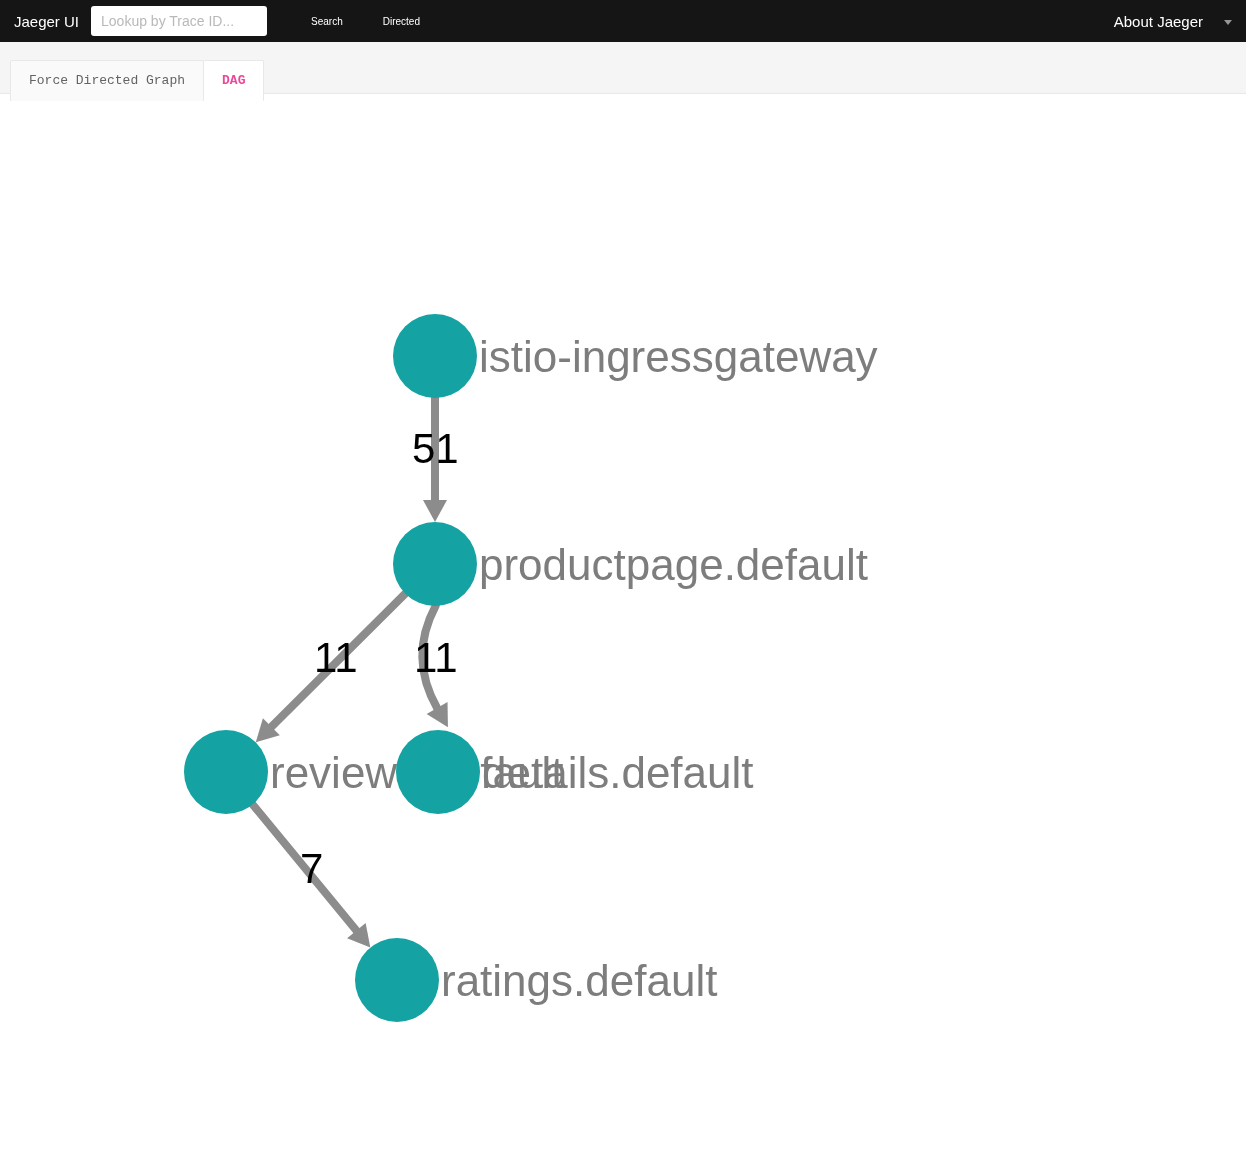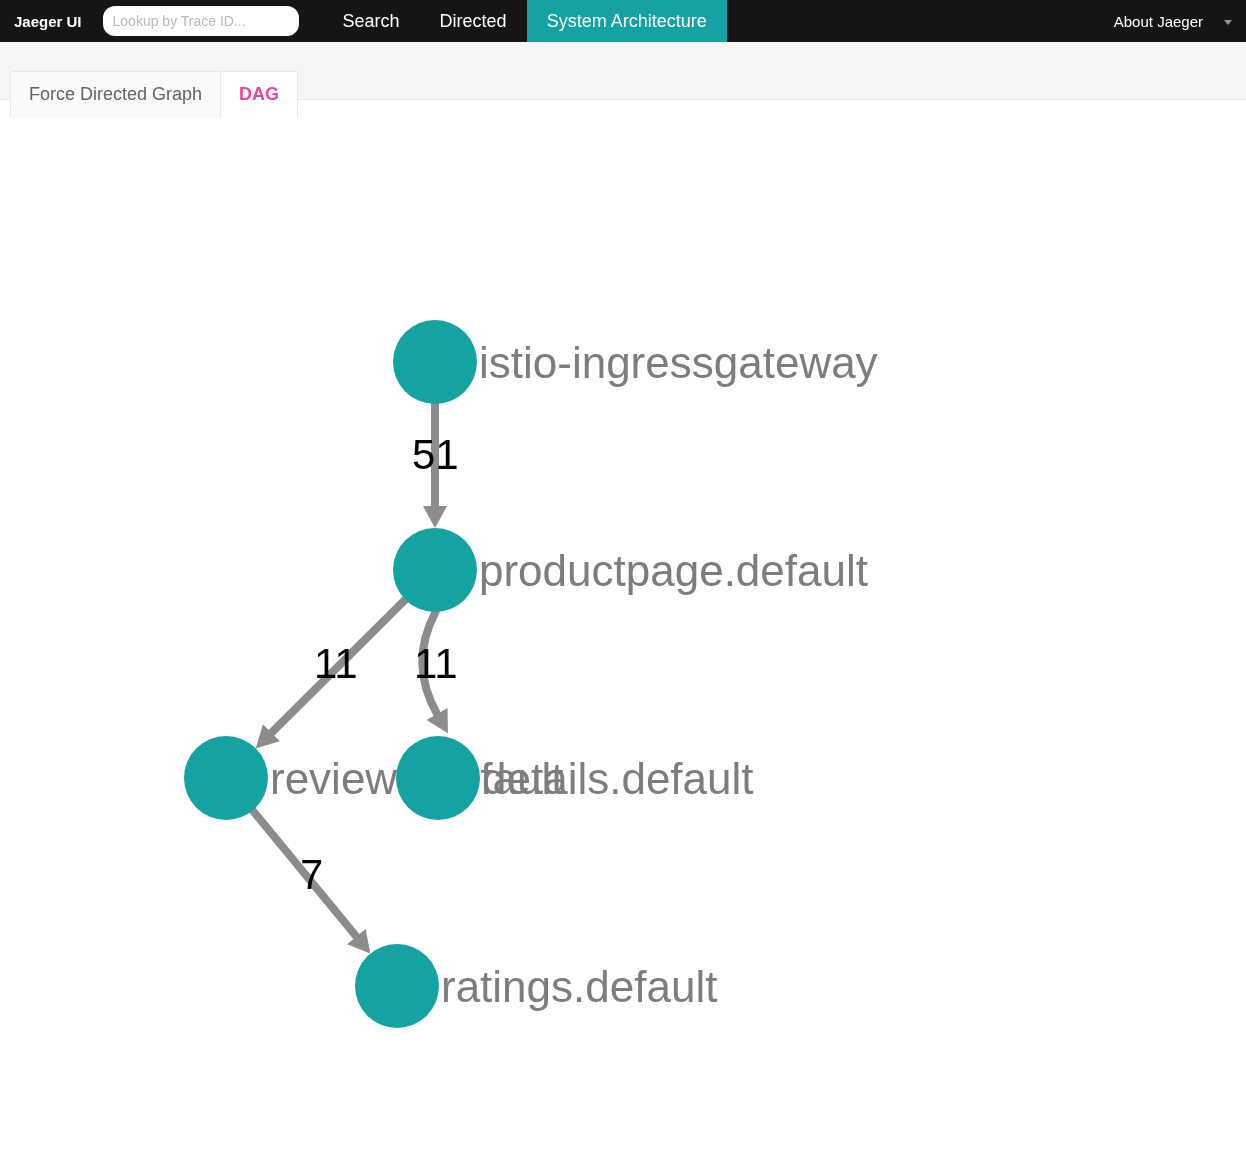--- a/index.html
+++ b/index.html
@@ -9,46 +9,46 @@
     .topnav {
       height: 42px;
       background: #151515;
       color: #fff;
       display: flex;
       align-items: center;
       padding: 0 14px 0 14px;
       font-size: 15px;
     }
     .brand {
-      font-weight: 700;
-      margin-right: 21px;
+      font-weight: 400;
+      margin-right: 12px;
       white-space: nowrap;
     }
     .trace-input {
       height: 30px;
-      width: 196px;
+      width: 176px;
       border: none;
-      border-radius: 12px;
+      border-radius: 3px;
       padding: 0 10px;
       font-size: 14px;
       color: #333;
       outline: none;
     }
     .trace-input::placeholder { color: #b9b9b9; }
     .nav-links {
       display: flex;
       align-items: stretch;
       height: 100%;
       margin-left: 24px;
     }
     .nav-link {
       display: flex; align-items: center;
       padding: 16px 20px;
       color: #fff;
-      font-size: 18px;
+      font-size: 10px;
       cursor: pointer;
       white-space: nowrap;
     }
     .nav-link.active {
       background: #14a2a2;
     }
     .spacer { flex: 1 1 auto; }
     .about {
       display: flex; align-items: center; gap: 21px;
       cursor: pointer; font-size: 15px;
@@ -64,30 +64,31 @@
     
     .tabsbar {
       background: #f5f5f5;
       border-bottom: 1px solid #e8e8e8;
       padding: 10px 10px 0 10px;
       display: flex;
       gap: 0;
     }
     .tab {
       padding: 12px 18px;
-      font-size: 18px;
+      font-size: 13px;
       color: #636363;
       background: #fafafa;
       border: 1px solid #e8e8e8;
       border-bottom: none;
       cursor: pointer;
       border-top-left-radius: 2px;
       border-top-right-radius: 2px;
       position: relative;
-      top: 19px;
+      top: 8px;
+      font-family: Liberation Mono, monospace;
     }
     .tab + .tab { border-left: none; }
     .tab.active {
       background: #fff;
       color: #ec4899;
       font-weight: 600;
       border-bottom: 1px solid #fff;
     }
 
     
@@ -116,21 +117,20 @@
   </style>
 </head>
 <body>
 
 <div class="topnav">
   <div class="brand">Jaeger UI</div>
   <input class="trace-input" type="text" placeholder="Lookup by Trace ID..." style="">
   <div class="nav-links">
     <div class="nav-link">Search</div>
     <div class="nav-link">Directed</div>
-    <div class="nav-link active">System Architecture</div>
   </div>
   <div class="spacer"></div>
   <div class="about">
     <span>About Jaeger</span>
     <span class="chev-down"></span>
   </div>
 </div>
 
 <div class="tabsbar">
   <div class="tab">Force Directed Graph</div>

